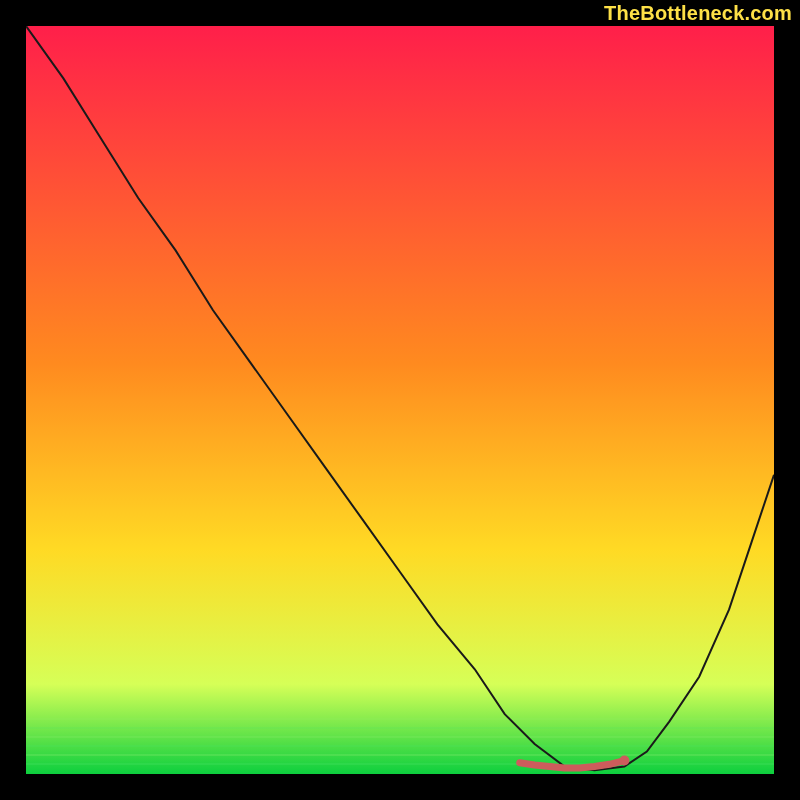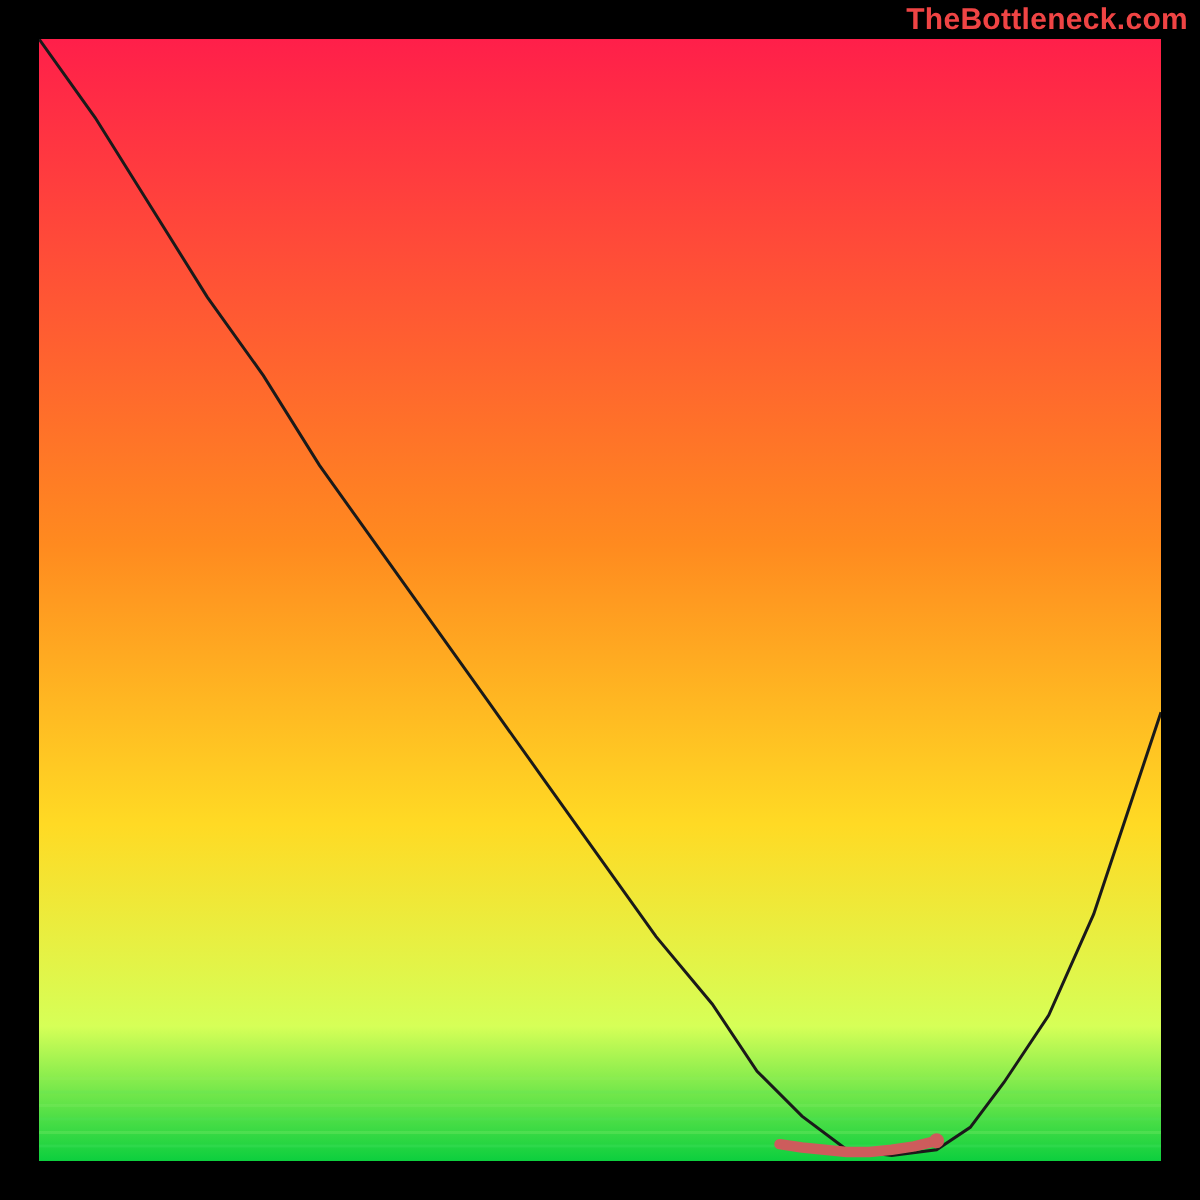--- a/index.html
+++ b/index.html
@@ -18,21 +18,21 @@
   svg {
     display: block;
   }
   .watermark {
     position: absolute;
     top: 2px;
     right: 8px;
     font-family: Arial, Helvetica, sans-serif;
     font-size: 20px;
     font-weight: 600;
-    color: #ef4444;
+    color: #fde047;
     letter-spacing: 0.2px;
     user-select: none;
   }
 </style>
 </head>
 <body>
 
 <div class="stage">
 
   <svg width="800" height="800" viewBox="0 0 800 800">

